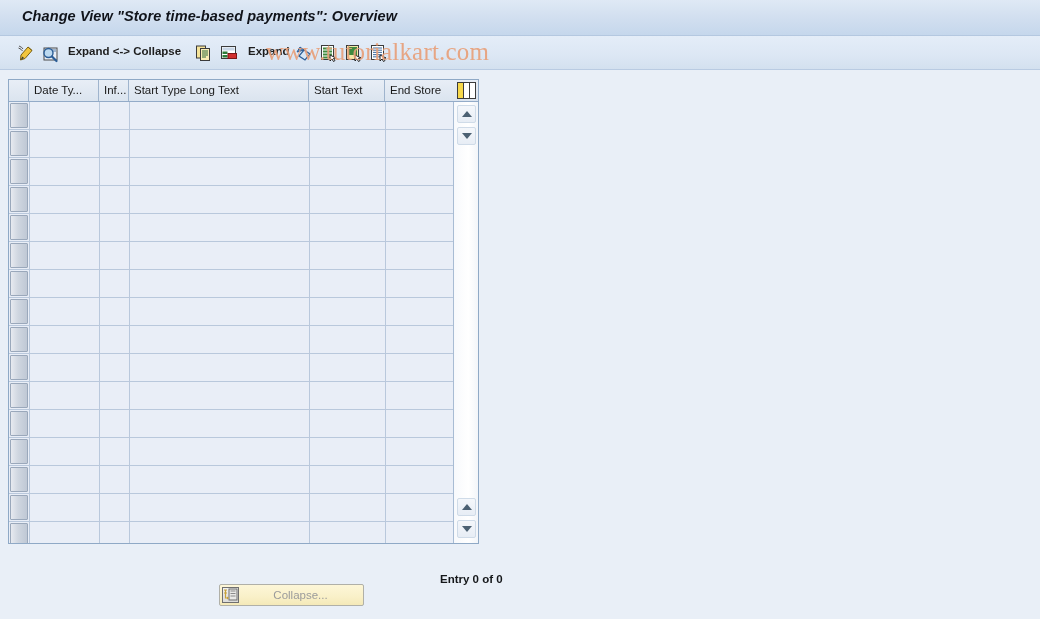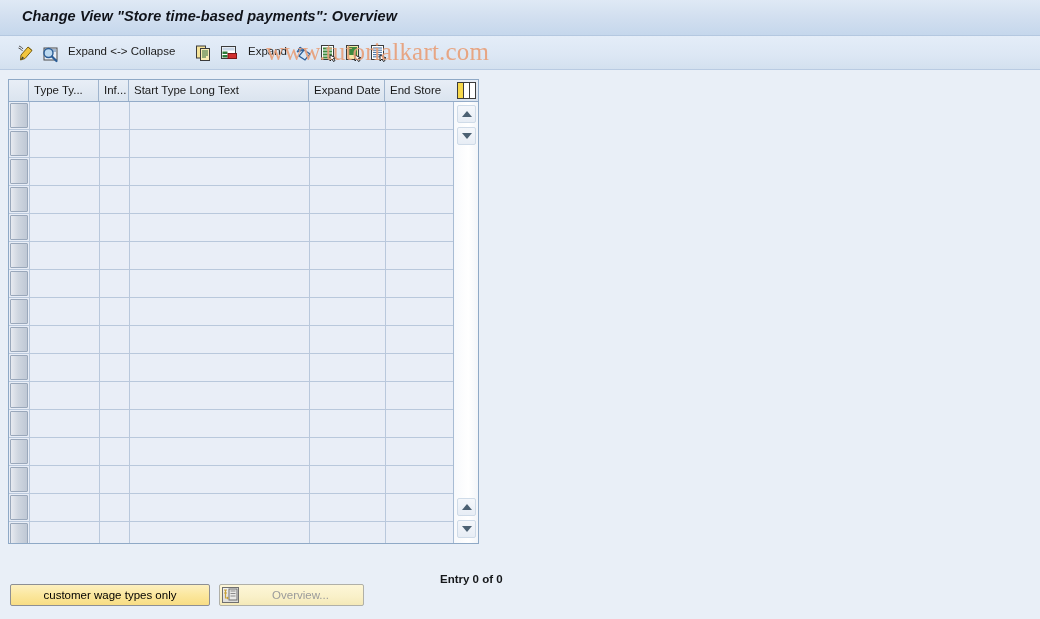--- a/index.html
+++ b/index.html
@@ -49,20 +49,21 @@
     display: flex;
     align-items: center;
     justify-content: center;
   }
   .tb-label {
     position: absolute;
     top: 9px;
     font-size: 11.5px;
     color: #1d1d1d;
     white-space: nowrap;
+    font-weight: bold;
   }
   .icon-svg { display: block; }
 
   
   .watermark {
     position: absolute;
     left: 266px; top: 38px;
     font-family: "Liberation Serif", serif;
     font-size: 25px;
     color: #e8a07a;
@@ -313,24 +314,24 @@
       </span>
     </div>
   </div>
 
   <div class="watermark">www.tutorialkart.com</div>
 
   <div class="table-wrap">
 
     <div class="thead">
       <div class="th sel-col" style="left:0; width:20px;"></div>
-      <div class="th" style="left:20px; width:70px;">Type Ty...</div>
+      <div class="th" style="left:20px; width:70px;">Date Ty...</div>
       <div class="th" style="left:90px; width:30px;">Inf...</div>
       <div class="th" style="left:120px; width:180px;">Start Type Long Text</div>
-      <div class="th" style="left:300px; width:76px;">Expand Date</div>
+      <div class="th" style="left:300px; width:76px;">Start Text</div>
       <div class="th" style="left:376px; width:68px; border-right:none;">End Store</div>
       <div class="th" style="left:444px; width:25px; border-right:none; background:linear-gradient(to bottom,#e8eef6,#dbe4ef);">
         <span class="cfg-icon">
           <i style="width:5px;background:#f7d84a;"></i>
           <i style="width:1px;background:#3b3b3b;"></i>
           <i style="width:5px;background:#ffffff;"></i>
           <i style="width:1px;background:#3b3b3b;"></i>
           <i style="width:5px;background:#ffffff;"></i>
         </span>
       </div>
@@ -476,33 +477,32 @@
       </div>
       <div class="sbtn" style="top:396px;">
         <span class="arrow-up"></span>
       </div>
       <div class="sbtn" style="top:418px;">
         <span class="arrow-dn"></span>
       </div>
     </div>
   </div>
 
-  <div class="btn btn-yellow" style="left:10px; top:584px; width:200px;">customer wage types only</div>
 
   <div class="btn btn-position" style="left:219px; top:584px; width:145px;">
     <span class="pos-icon">
       <svg class="icon-svg" width="15" height="14" viewBox="0 0 15 14">
         <rect x="6" y="1" width="8" height="11" fill="#e9e9e6" stroke="#6f6f6f" stroke-width="1"></rect>
         <g stroke="#8a8a8a" stroke-width="1">
           <line x1="7.5" y1="3" x2="12.5" y2="3"></line>
           <line x1="7.5" y1="5.5" x2="12.5" y2="5.5"></line>
           <line x1="7.5" y1="8" x2="12.5" y2="8"></line>
         </g>
         <path d="M1 2 L4 2 M1 5 L4 5 M2.5 2 L2.5 10 L5 10" stroke="#c8a23a" stroke-width="1.2" fill="none"></path>
         <path d="M4 8.5 L6 10 L4 11.5 Z" fill="#c8a23a"></path>
       </svg>
     </span>
-    <span>Overview...</span>
+    <span>Collapse...</span>
   </div>
 
   <div class="entry-text" style="left:440px; top:573px;font-weight:bold;">Entry 0 of 0</div>
 
 </div>
 
 </body></html>

